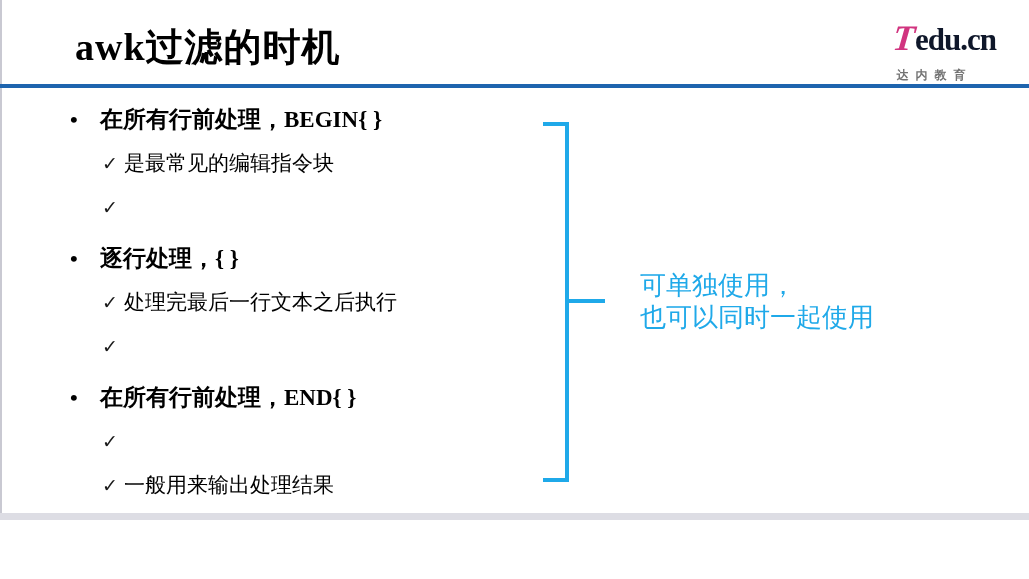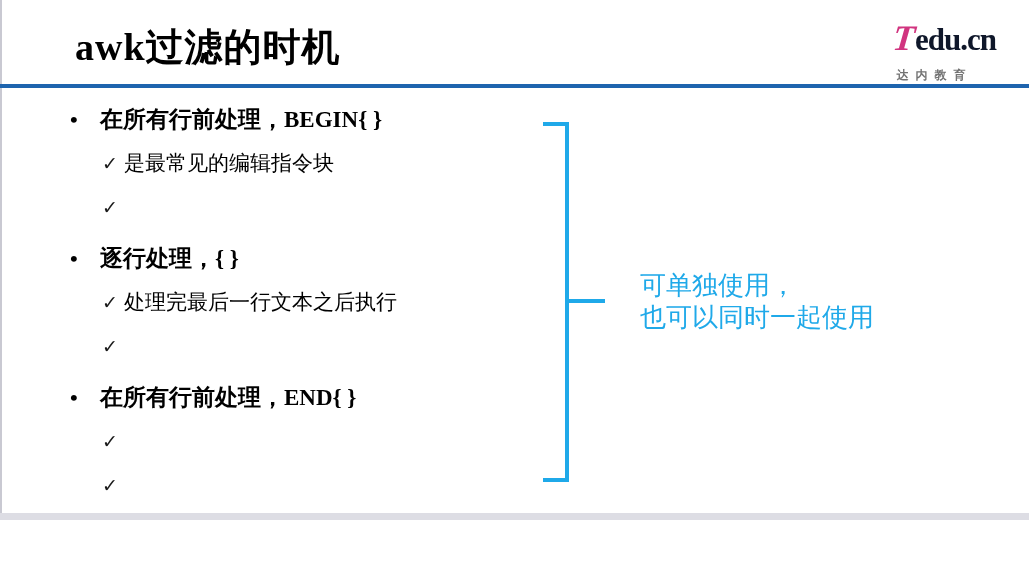--- a/index.html
+++ b/index.html
@@ -101,20 +101,21 @@
     <div class="bullet-row">
       <span class="dot">•</span>
       <span>在所有行前处理，</span>
       <span class="bcode">END{ }</span>
     </div>
     <div class="sub-row">
       <span class="check">✓</span>
     </div>
     <div class="sub-row">
       <span class="check">✓</span>
+      <span>一般用来输出处理结果</span>
     </div>
 
   </div>
 
   <div class="brk brk-top"></div>
   <div class="brk brk-vert"></div>
   <div class="brk brk-bottom"></div>
   <div class="brk brk-mid"></div>
 
   <div class="annotation">

